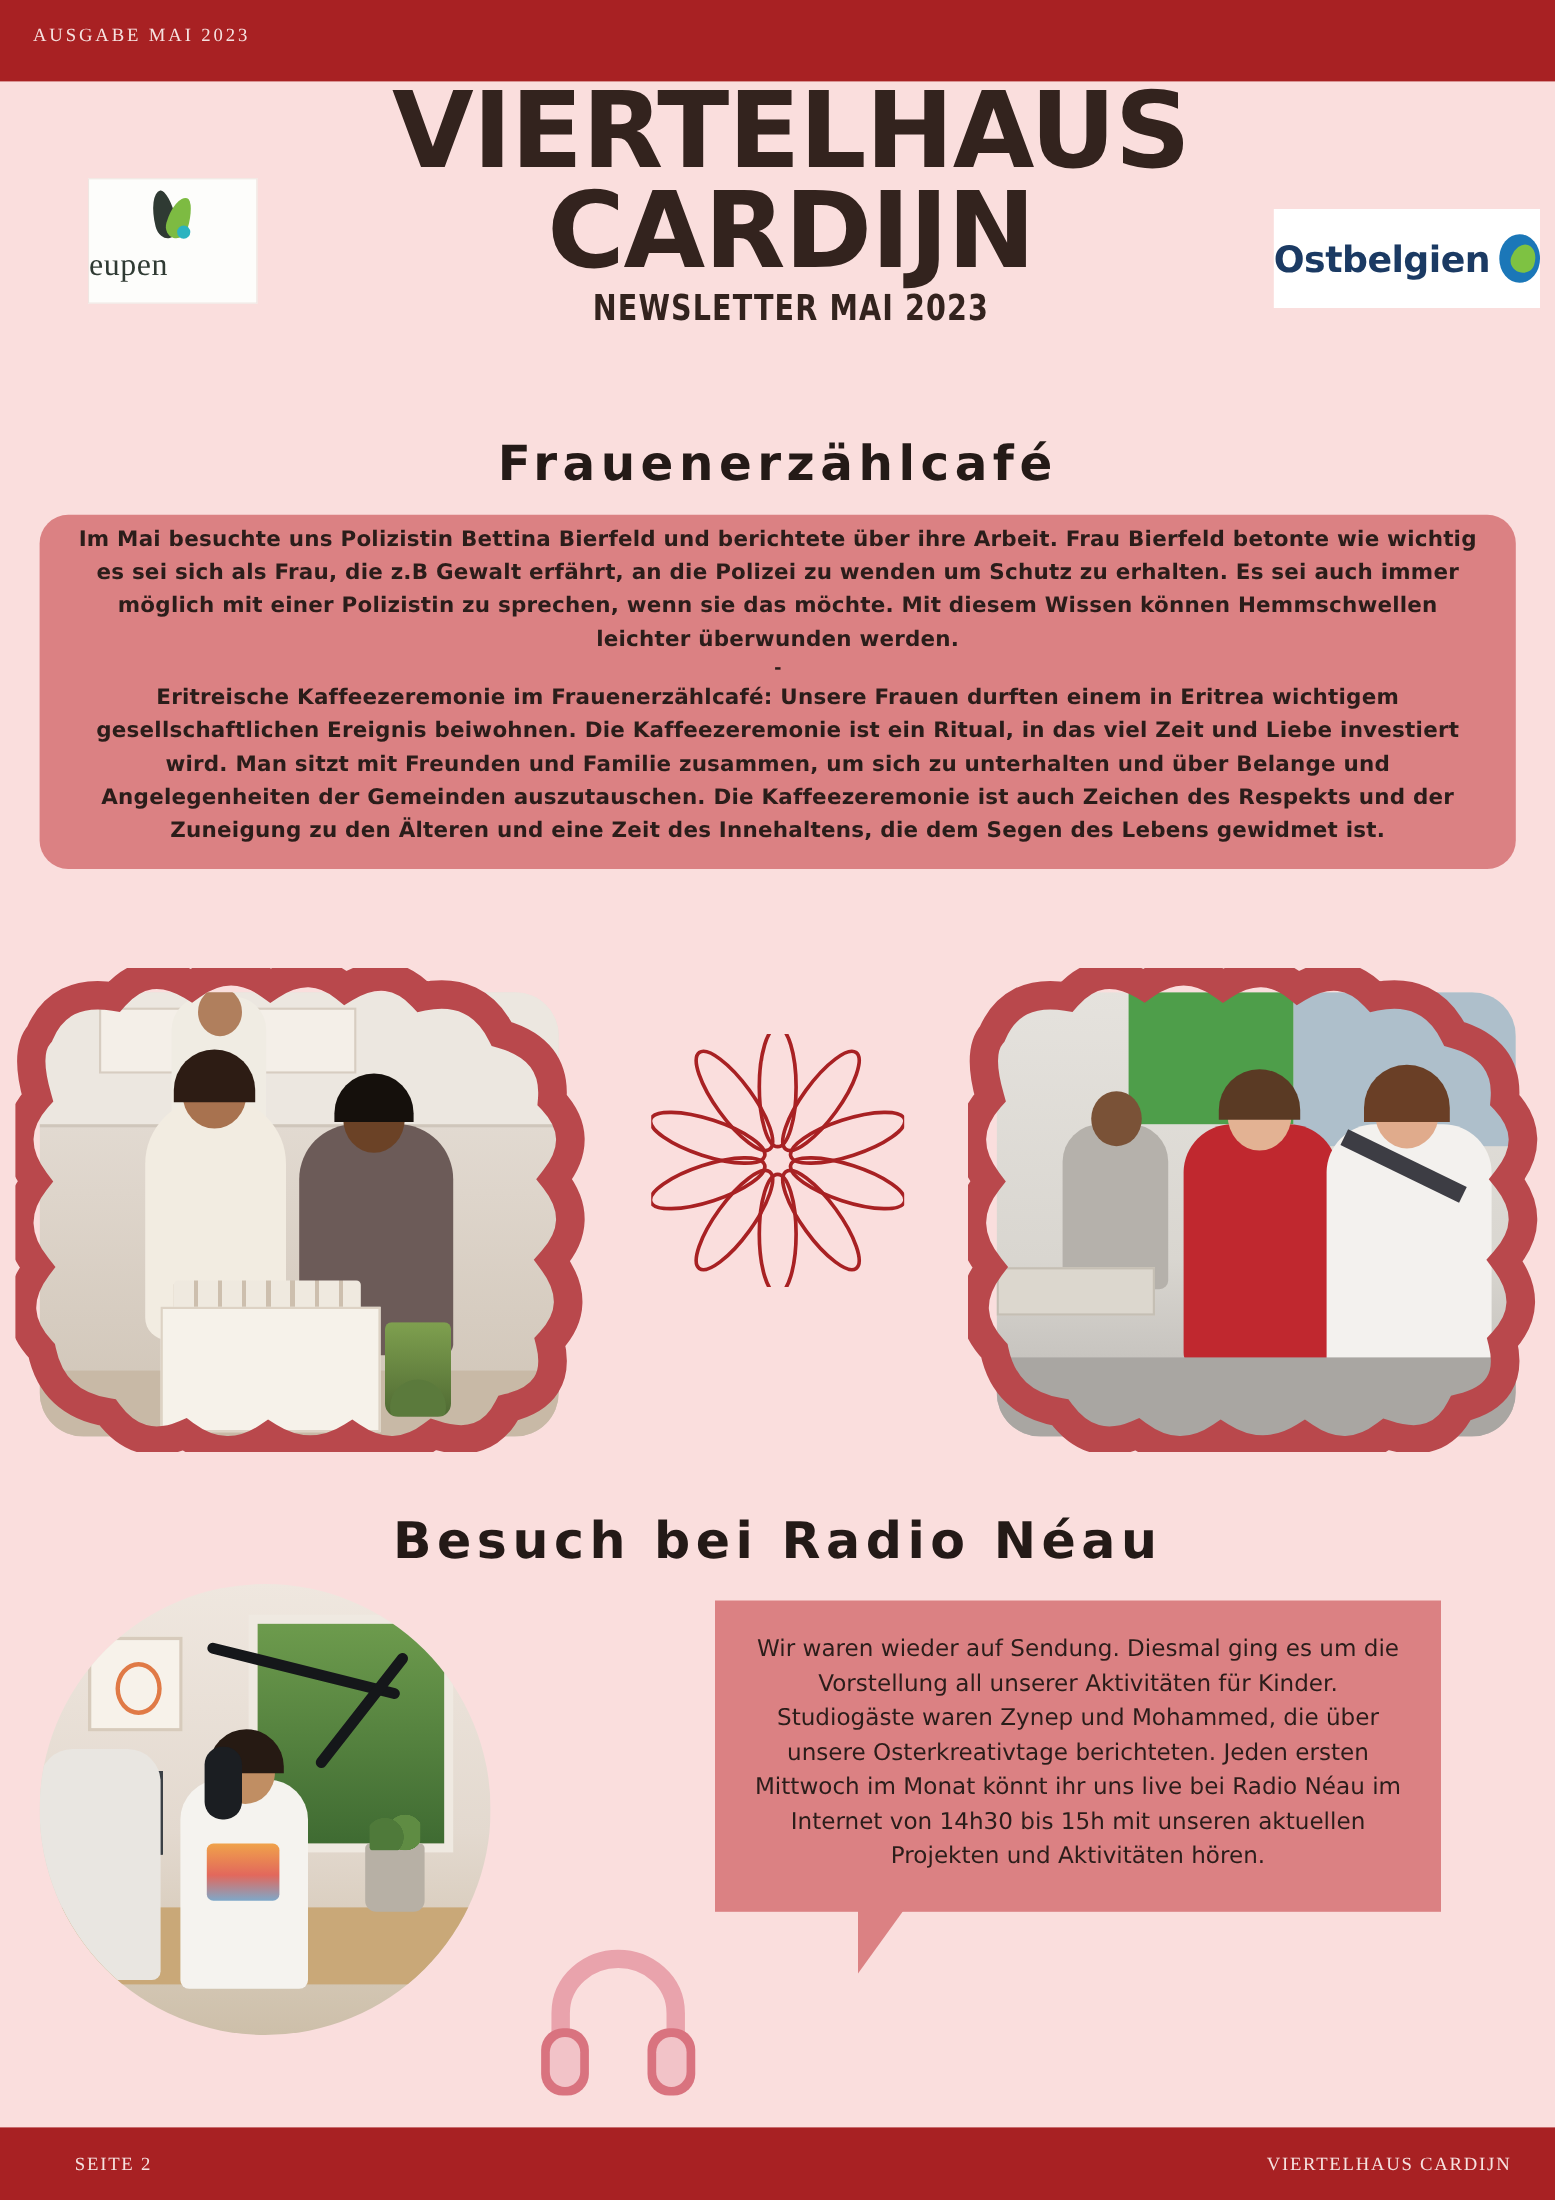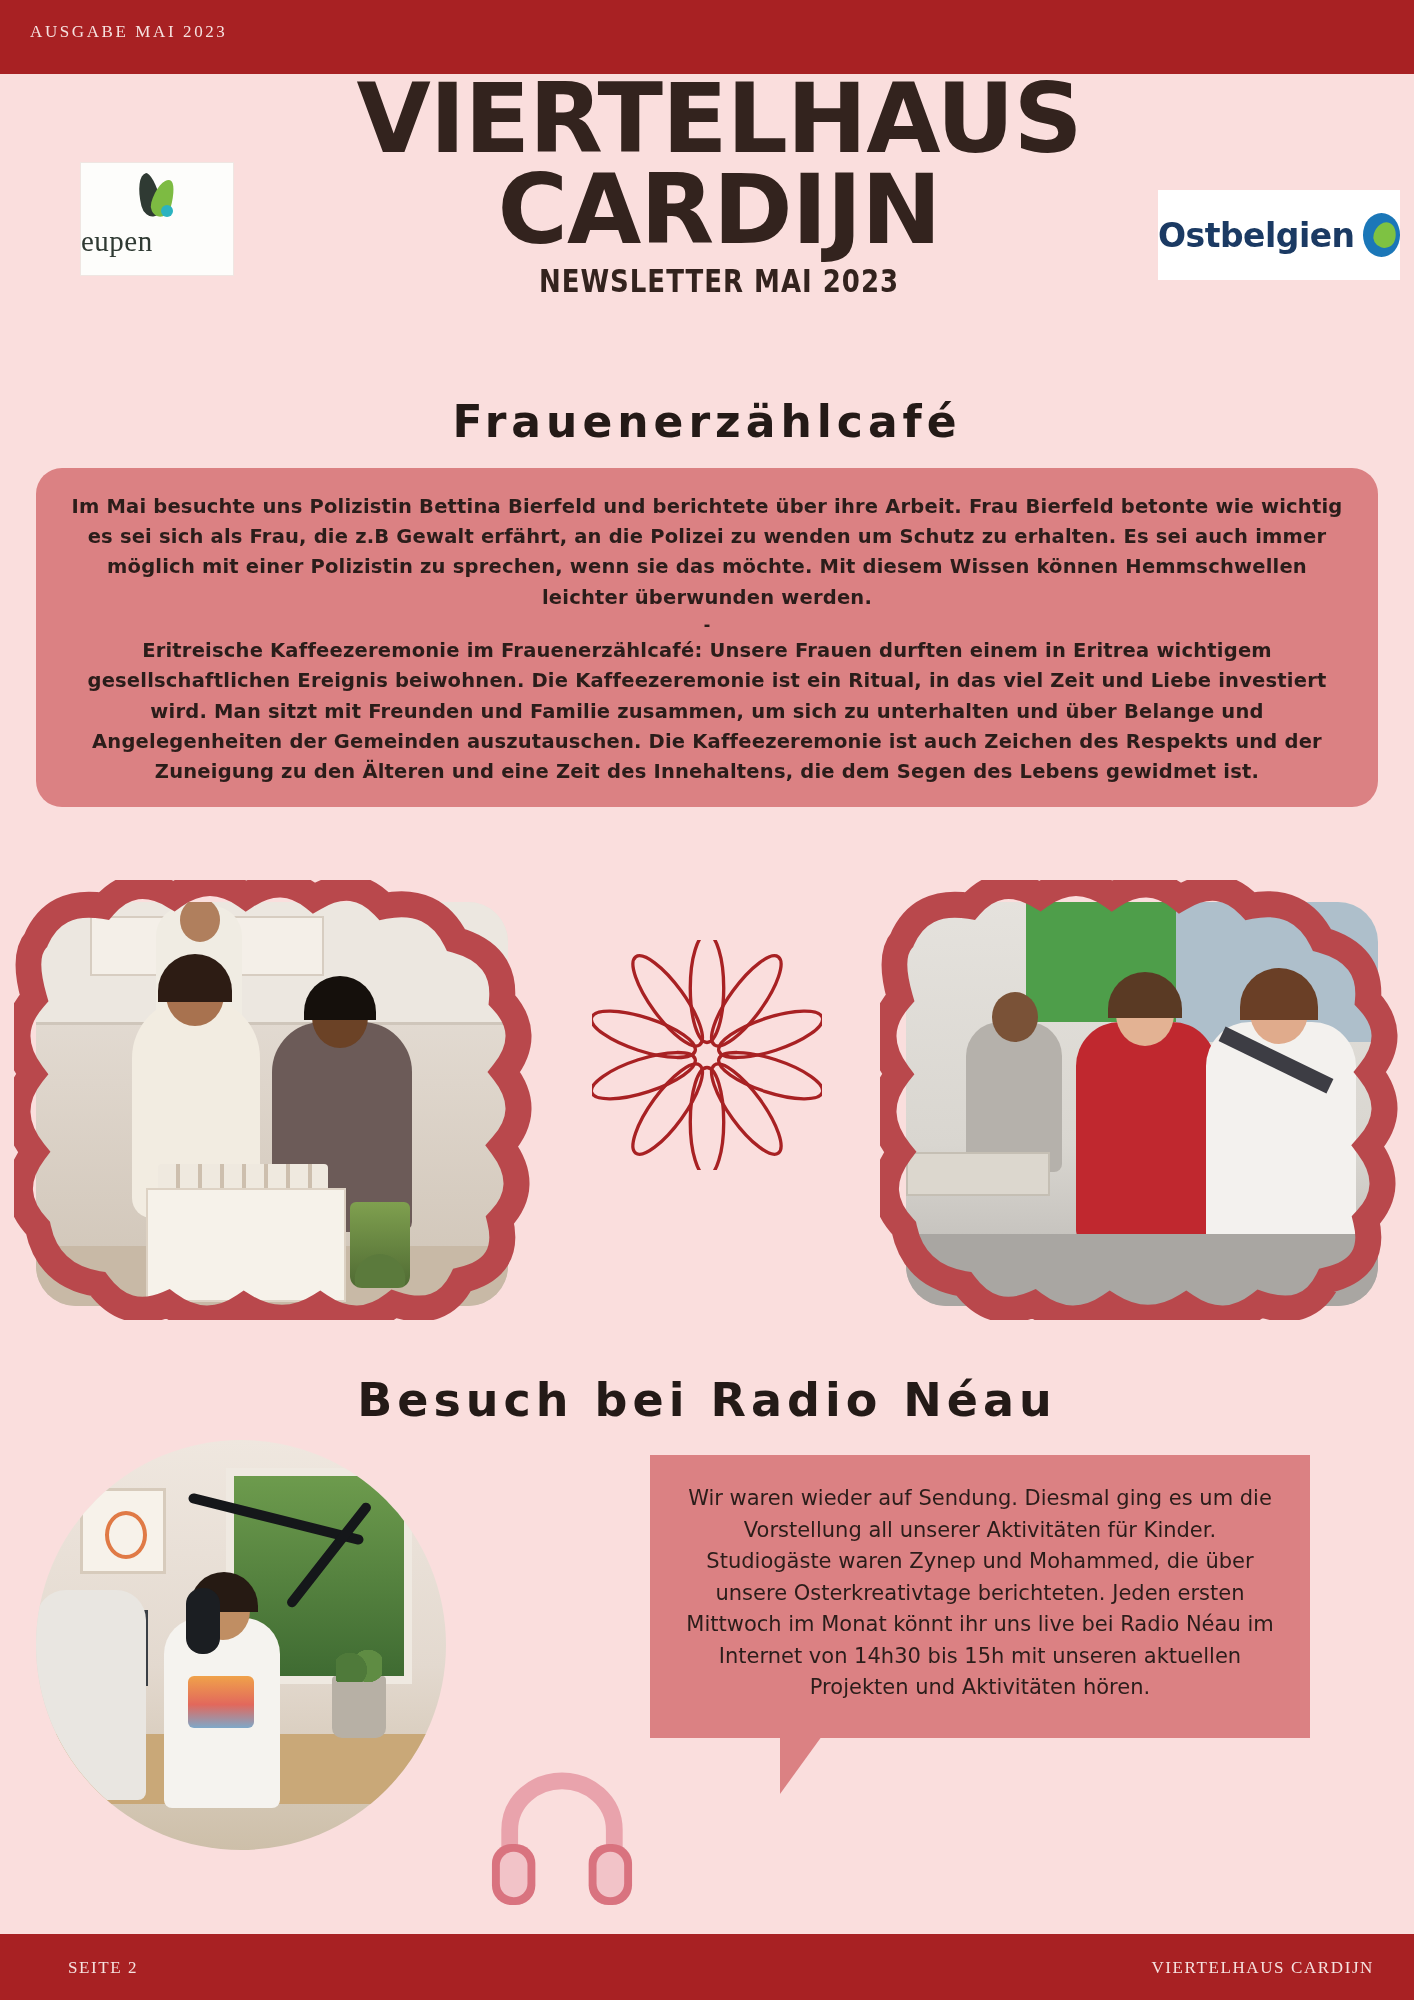--- a/index.html
+++ b/index.html
@@ -167,21 +167,21 @@
 
   
   .panel {
     position: absolute;
     left: 36px;
     top: 468px;
     width: 1342px;
     background: #db8183;
     border-radius: 26px;
     box-sizing: border-box;
-    padding: 24px 28px 20px;
+    padding: 7px 28px 20px;
   }
   .panel p {
     margin: 0;
     text-align: center;
     font-family: "DejaVu Sans", sans-serif;
     font-weight: bold;
     font-size: 19.5px;
     line-height: 1.55;
     color: #2b1d1a;
     letter-spacing: 0.2px;

